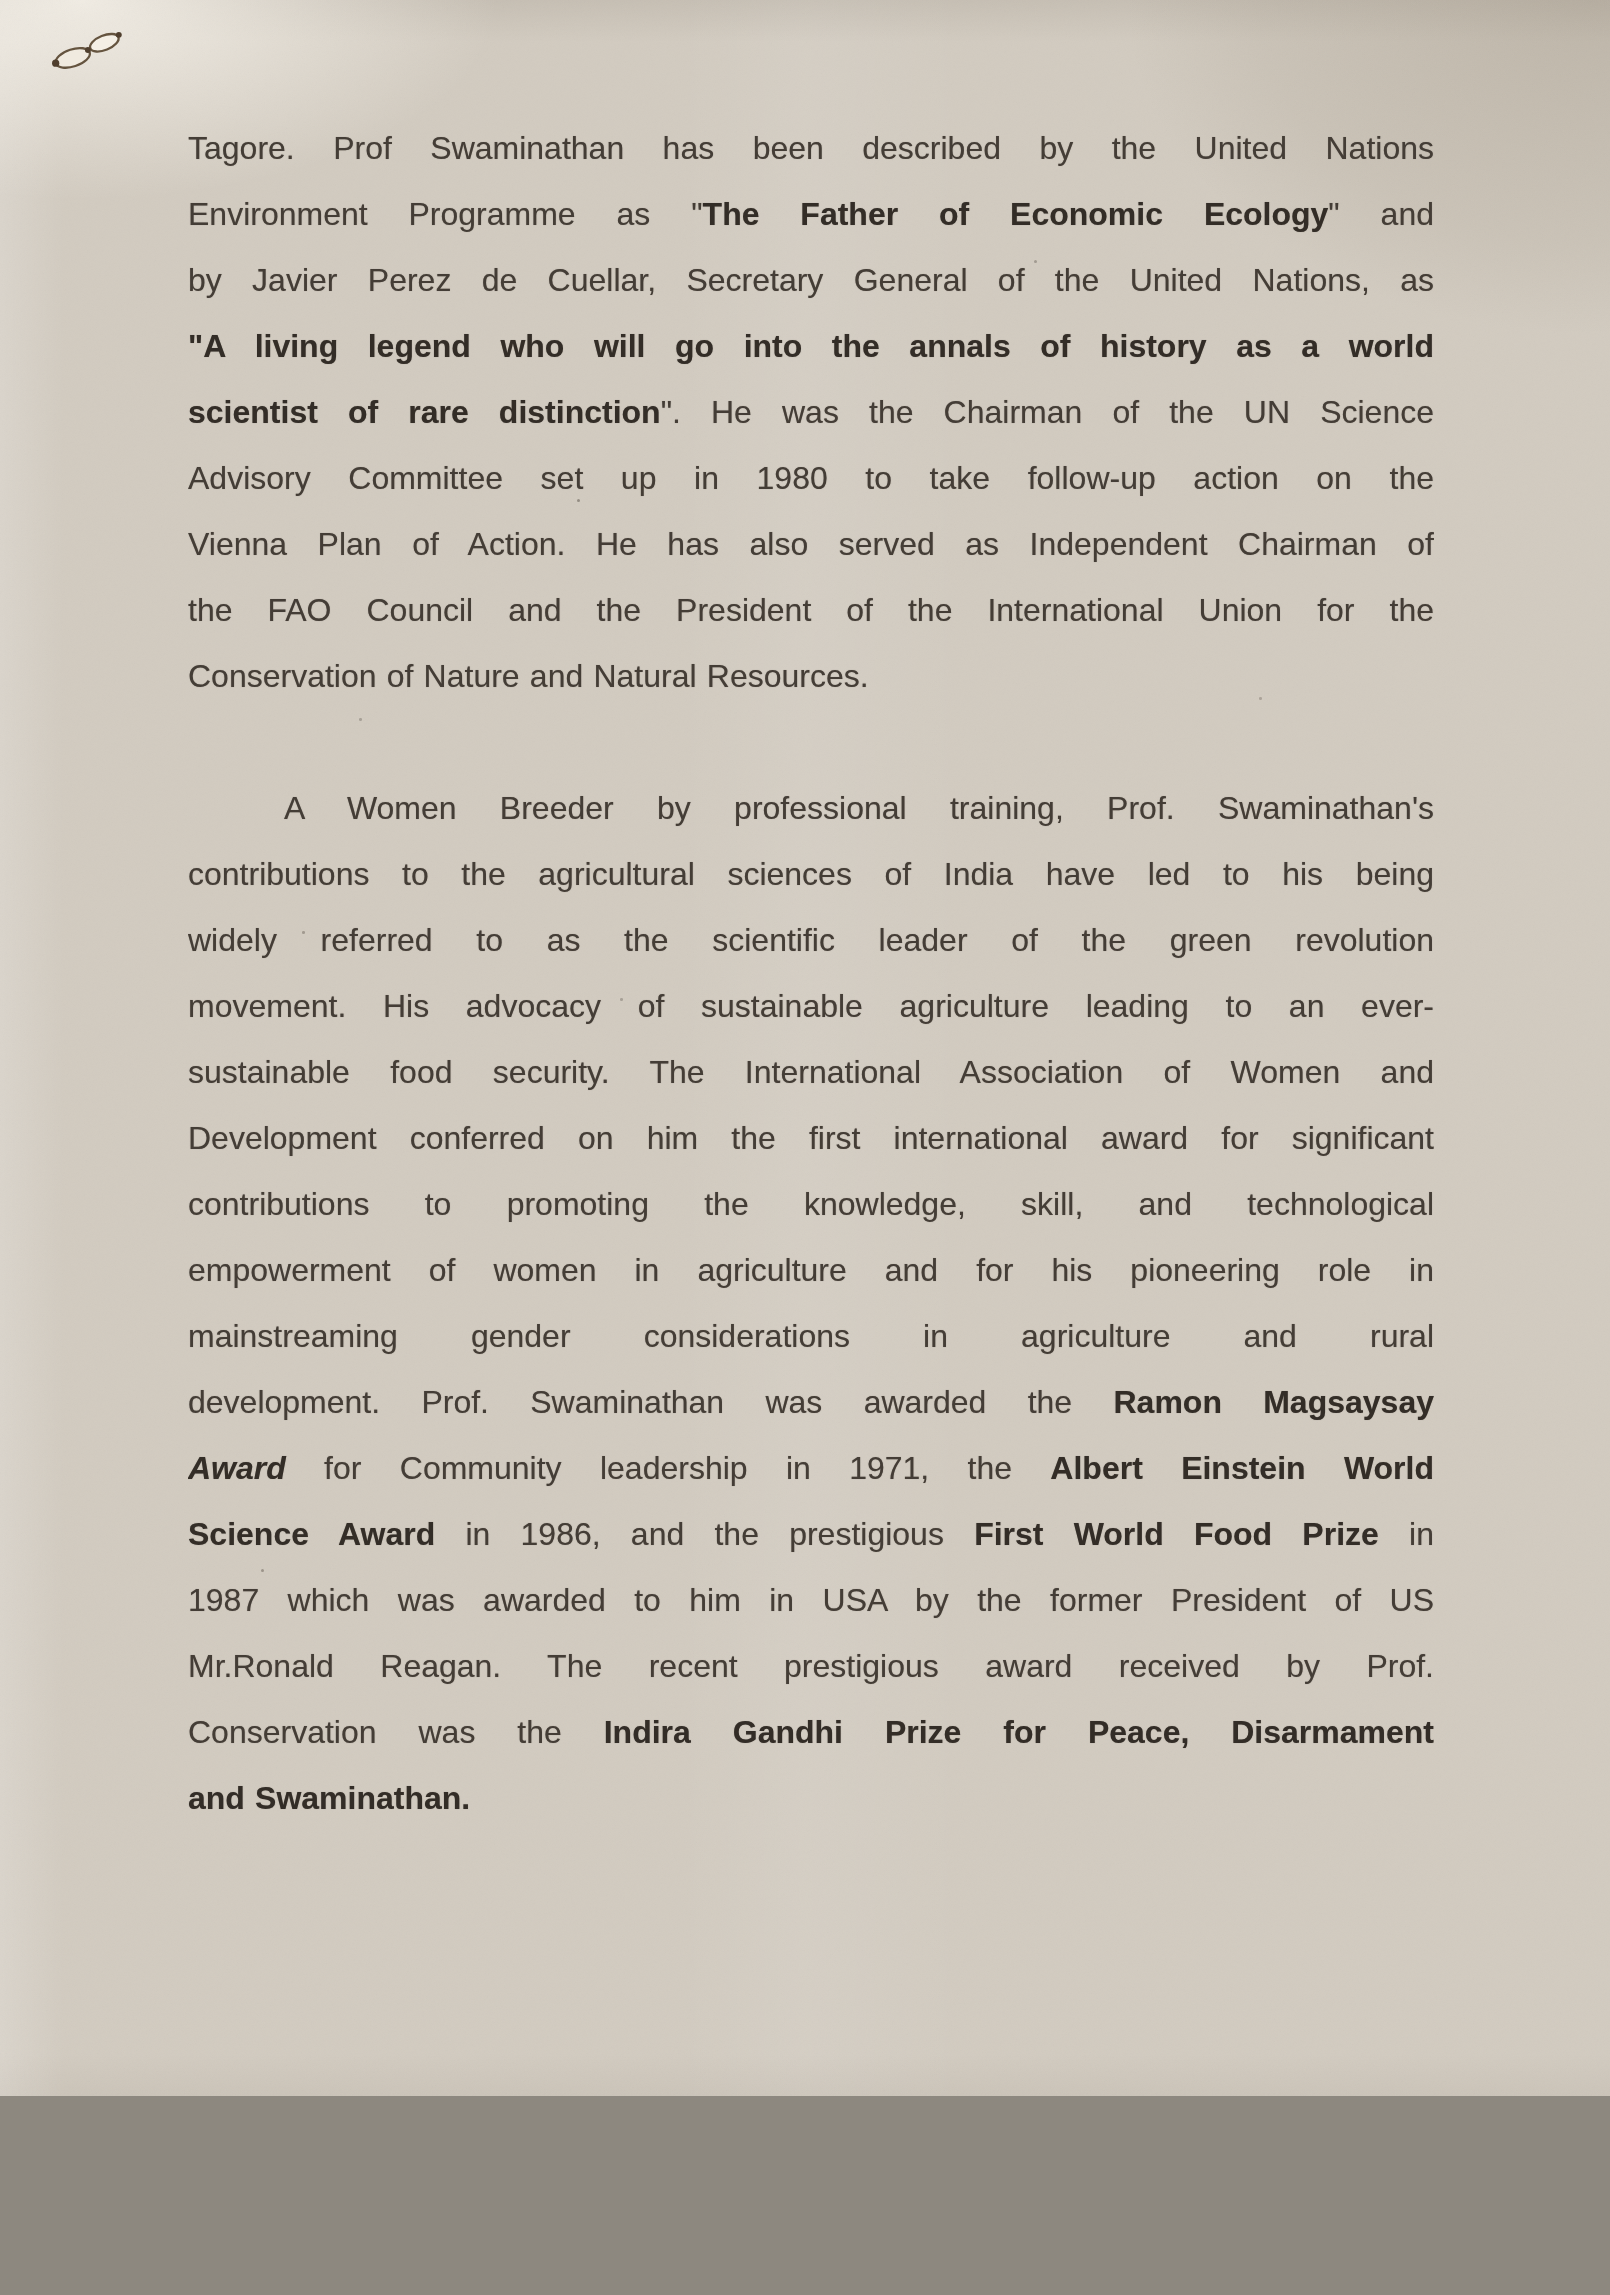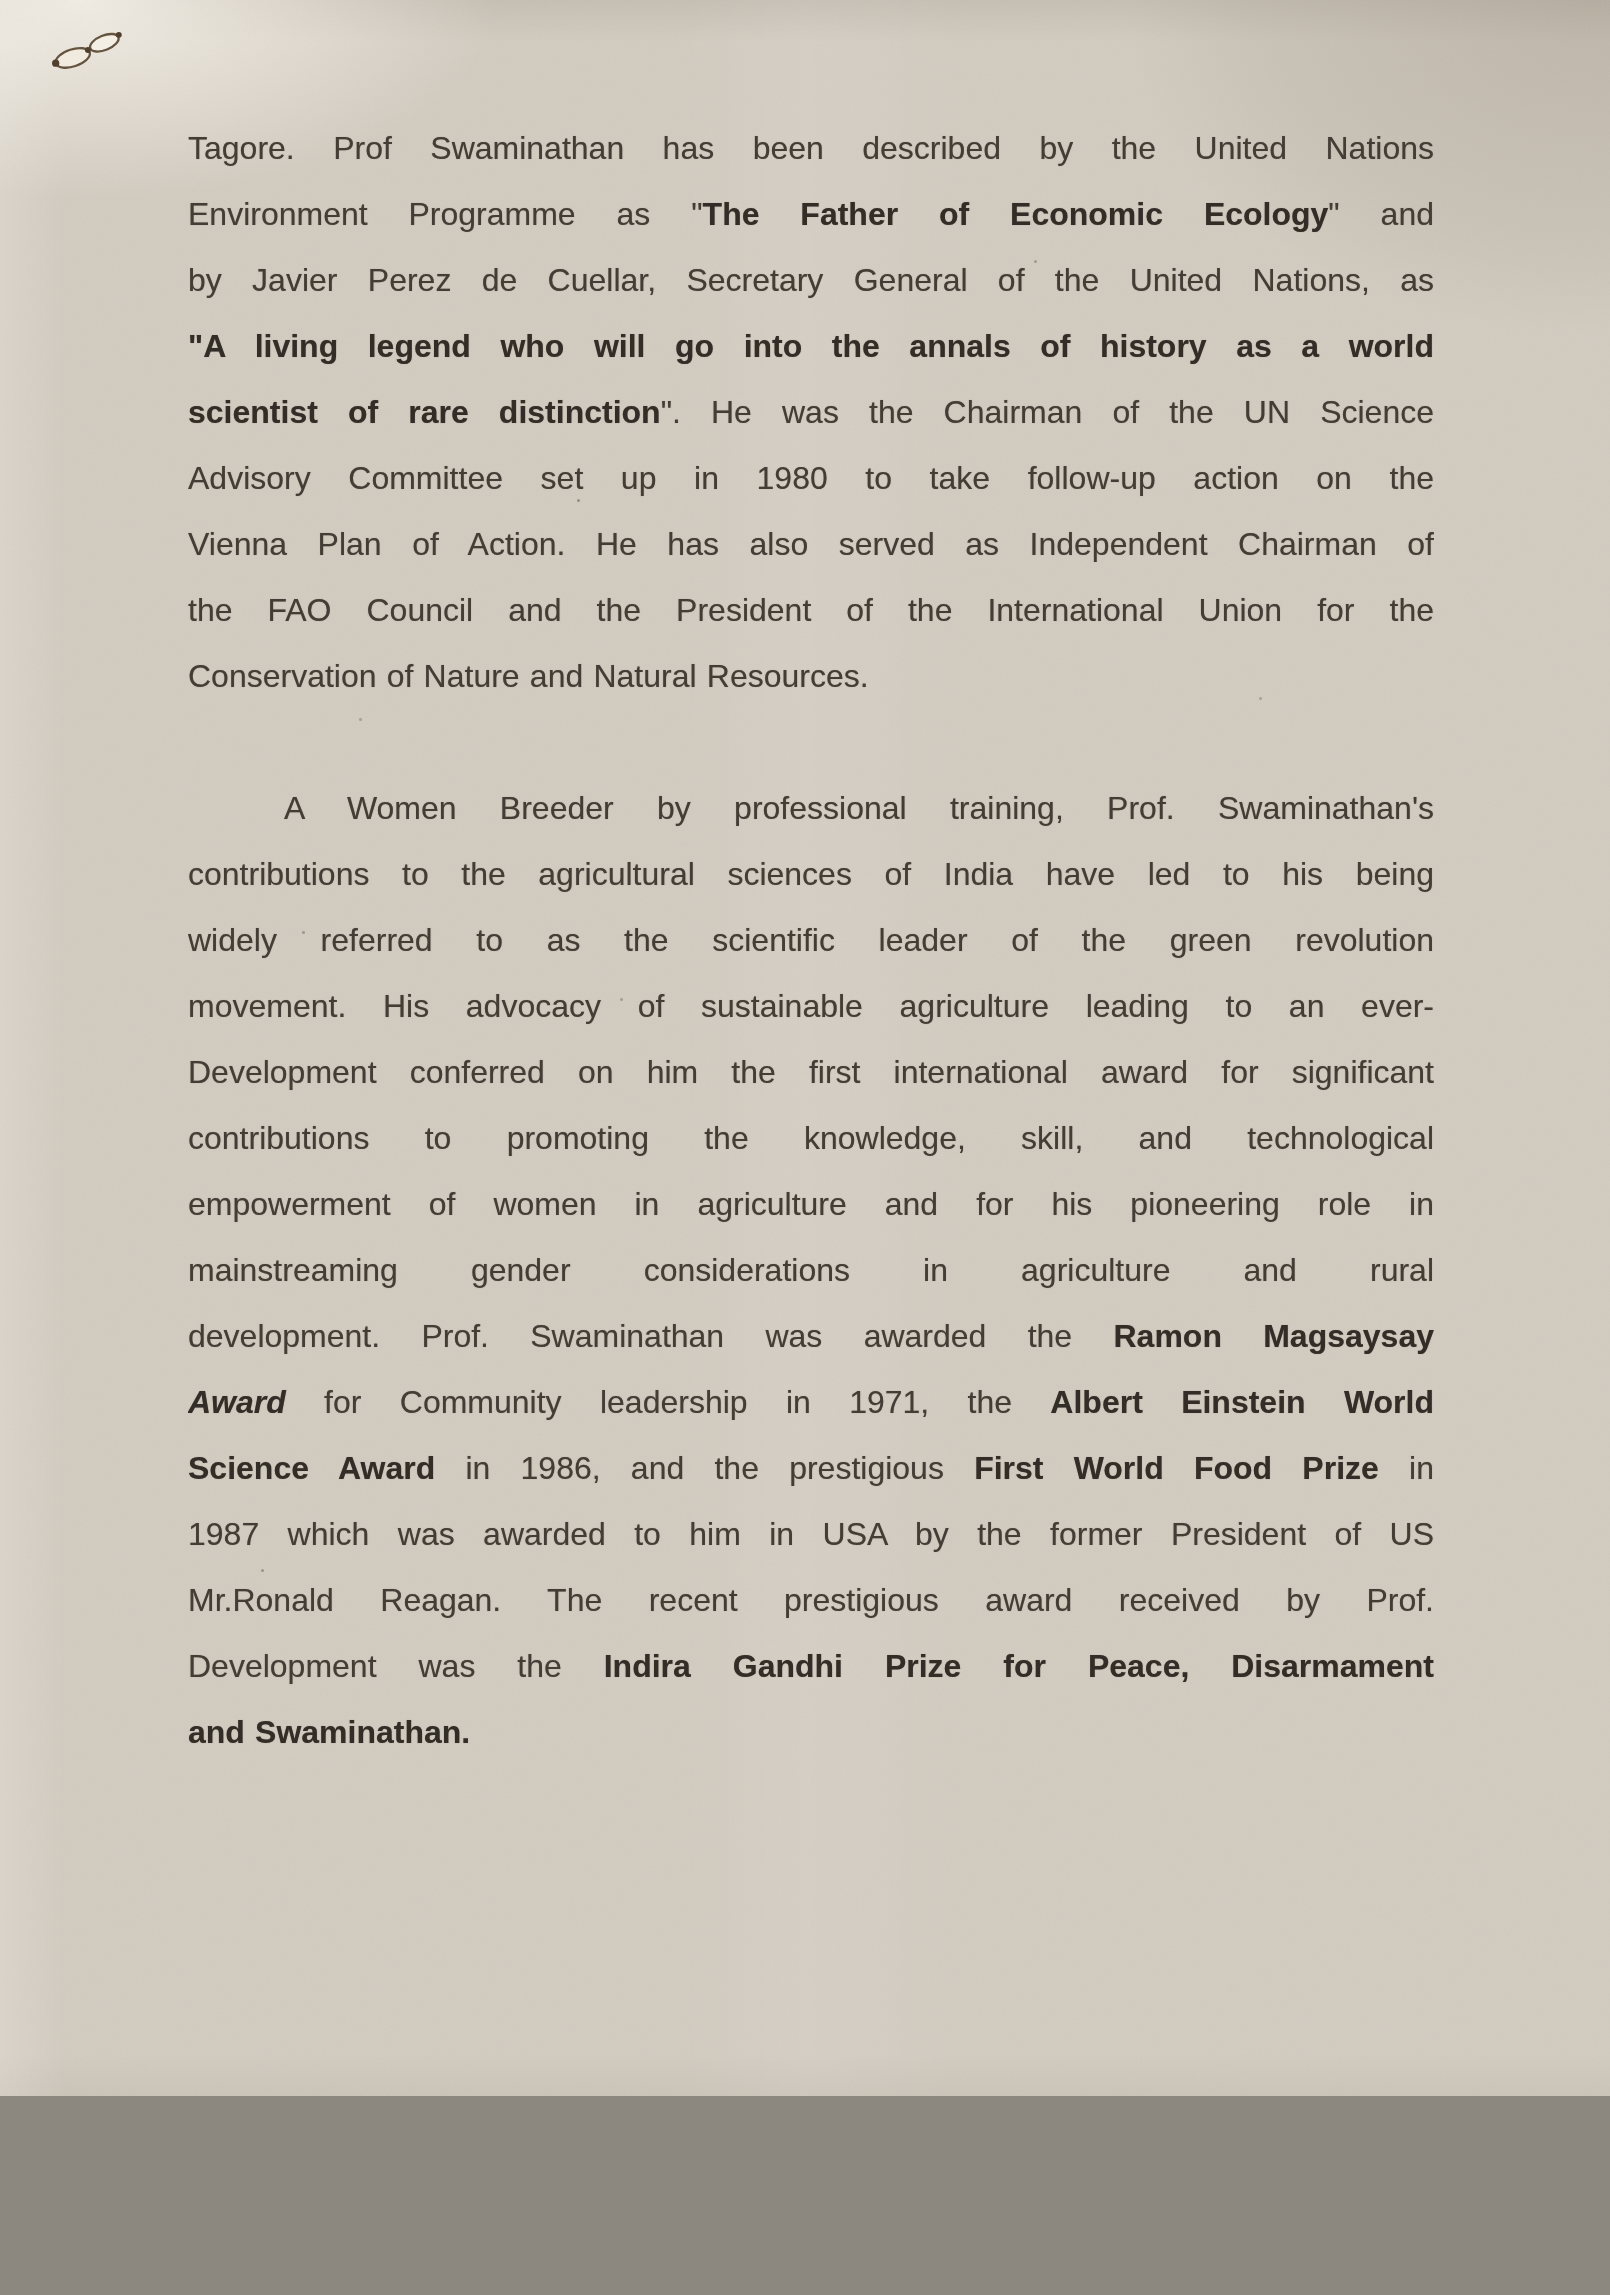--- a/index.html
+++ b/index.html
@@ -101,30 +101,31 @@
         <div class="line"><span class="seg">Advisory Committee set up in 1980 to take follow-up action on the</span></div>
         <div class="line"><span class="seg">Vienna Plan of Action.  He has also served as Independent Chairman of</span></div>
         <div class="line"><span class="seg">the FAO Council and the President of the International Union for the</span></div>
         <div class="line natural"><span class="seg">Conservation of Nature and Natural Resources.</span></div>
       </div>
       <div class="paragraph gap">
         <div class="line indent"><span class="seg">A Women Breeder by professional training, Prof. Swaminathan's</span></div>
         <div class="line"><span class="seg">contributions to the agricultural sciences of India have led to his being</span></div>
         <div class="line"><span class="seg">widely referred to as the scientific leader of the green revolution</span></div>
         <div class="line"><span class="seg">movement.  His advocacy of sustainable agriculture leading to an ever-</span></div>
+        <div class="line"><span class="seg">sustainable food security. The International Association of Women and</span></div>
         <div class="line"><span class="seg">Development conferred on him the first international award for significant</span></div>
         <div class="line"><span class="seg">contributions to promoting the knowledge, skill, and technological</span></div>
         <div class="line"><span class="seg">empowerment of women in agriculture and for his pioneering role in</span></div>
         <div class="line"><span class="seg">mainstreaming gender considerations in agriculture and rural</span></div>
         <div class="line"><span class="seg">development.  Prof. Swaminathan was awarded the </span><span class="seg bold" style="color: rgb(51, 45, 39);">Ramon Magsaysay</span></div>
         <div class="line"><span class="seg bold" style="color: rgb(51, 45, 39); font-style: italic;">Award</span><span class="seg"> for Community leadership in 1971, the </span><span class="seg bold" style="color: rgb(51, 45, 39);">Albert Einstein World</span></div>
         <div class="line"><span class="seg bold" style="color: rgb(51, 45, 39);">Science Award</span><span class="seg"> in 1986, and the prestigious </span><span class="seg bold" style="color: rgb(51, 45, 39);">First World Food Prize</span><span class="seg"> in</span></div>
         <div class="line"><span class="seg">1987 which  was  awarded  to him in USA by the former President of US</span></div>
         <div class="line"><span class="seg">Mr.Ronald  Reagan.  The  recent  prestigious  award  received  by  Prof.</span></div>
-        <div class="line"><span class="seg">Development was the </span><span class="seg bold" style="color: rgb(51, 45, 39);">Indira Gandhi Prize for Peace, Disarmament</span></div>
+        <div class="line"><span class="seg">Conservation was the </span><span class="seg bold" style="color: rgb(51, 45, 39);">Indira Gandhi Prize for Peace, Disarmament</span></div>
         <div class="line natural"><span class="seg bold" style="color: rgb(51, 45, 39);">and Swaminathan</span><span class="seg bold" style="color: rgb(51, 45, 39);">.</span></div>
       </div>
     </div>
 
   <div>
       <div class="speck" style="left: 715px; top: 2238px; width: 2.7px; height: 2.7px; opacity: 0.55;"></div>
       <div class="speck" style="left: 722px; top: 2238px; width: 2.7px; height: 2.7px; opacity: 0.5;"></div>
       <div class="speck" style="left: 683px; top: 2265px; width: 3.3px; height: 3.3px; opacity: 0.5;"></div>
       <div class="speck" style="left: 759px; top: 2272px; width: 2.7px; height: 2.7px; opacity: 0.35;"></div>
       <div class="speck" style="left: 261px; top: 1569px; width: 3.3px; height: 3.3px; opacity: 0.4;"></div>

